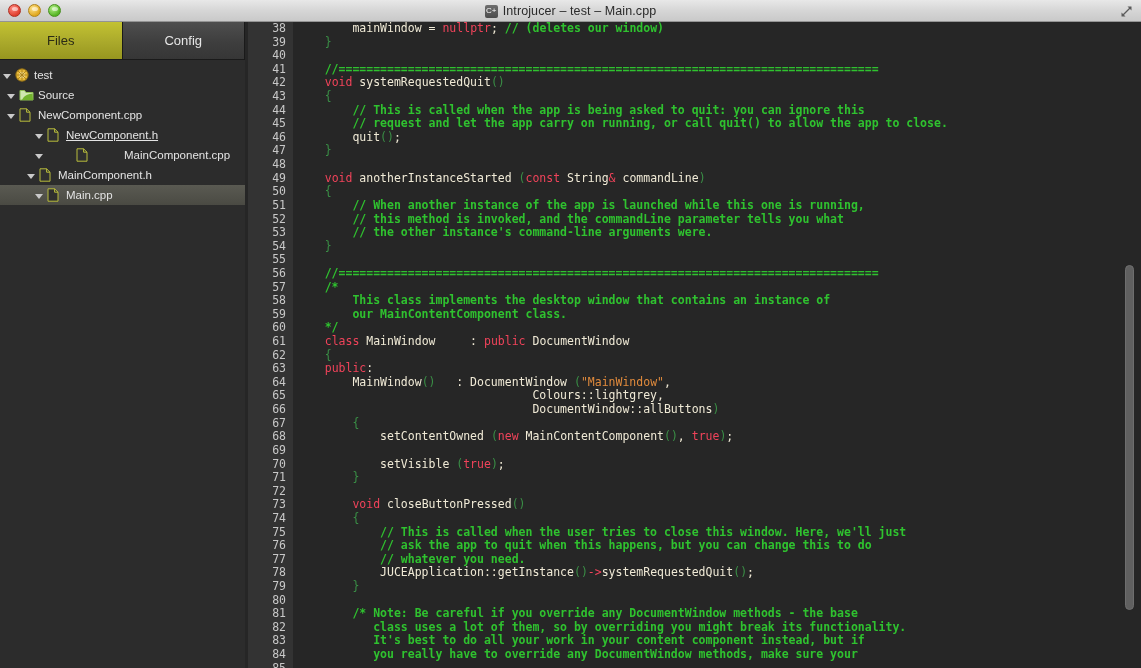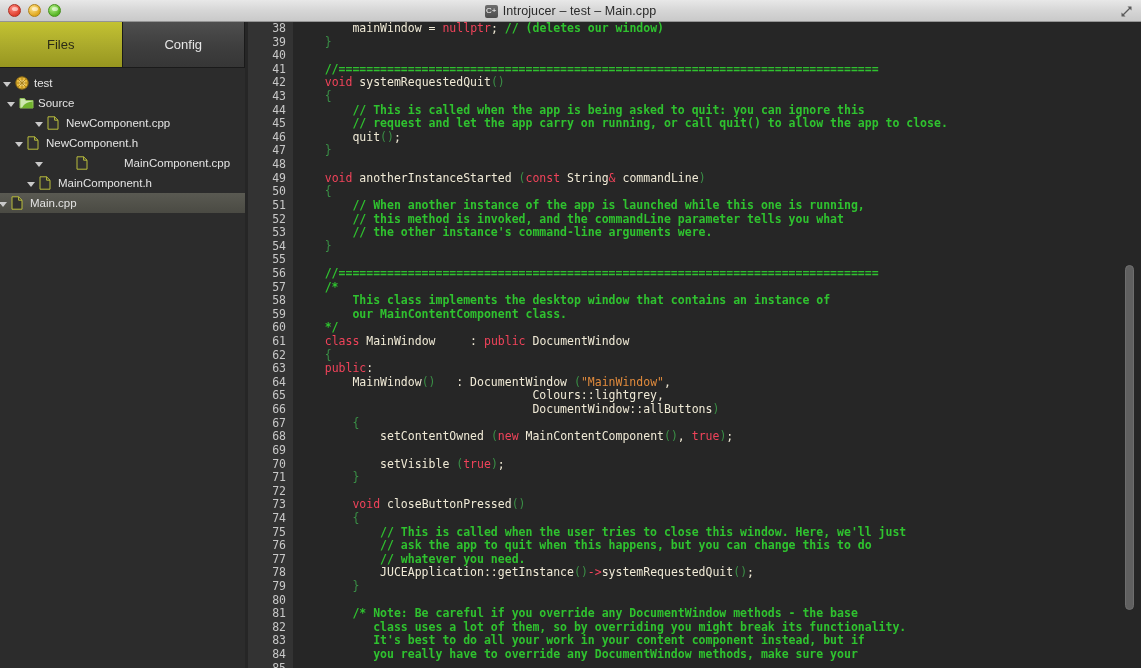--- a/index.html
+++ b/index.html
@@ -39,21 +39,21 @@
   .fullscreen-btn {
     position:absolute; right:6px; top:3px; width:17px; height:16px;
     display:flex; align-items:center; justify-content:center;
   }
 
   
   .sidebar {
     position:absolute; top:22px; left:0; width:245px; height:646px;
     background:#2c2c2c; overflow:hidden;
   }
-  .tabs { display:flex; height:46px; width:245px; }
+  .tabs { display:flex; height:38px; width:245px; }
   .tab {
     flex:1; display:flex; align-items:center; justify-content:center;
     font-size:13px; border-right:1px solid #1a1a1a;
     border-bottom:1px solid #1a1a1a;
   }
   .tab.active {
     background:linear-gradient(to bottom,#c3c232 0%,#aaa92b 55%,#97961f 100%);
     color:#2b2b16;
   }
   .tab.inactive {
@@ -147,31 +147,31 @@
         <div class="row" style="padding-left: 8px;">
           <span class="tri"></span>
           <span class="ico">
             <svg width="15" height="13" viewBox="0 0 15 13">
               <path d="M1 3 L1 12 L14 12 L14 4.5 L7 4.5 L5.5 2.5 L1 2.5 Z" fill="#cfe8b0" stroke="#8fbf55" stroke-width="1"></path>
               <path d="M3 12 C5 8 8 6 13.5 5.5 L14 12 Z" fill="#72b42e"></path>
             </svg>
           </span>
           <span class="lbl">Source</span>
         </div>
-        <div class="row" style="padding-left: 36px;">
+        <div class="row" style=" margin-left: 8px;">
           <span class="tri"></span>
           <span class="ico">
             <svg width="12" height="14" viewBox="0 0 12 14">
               <path d="M1 0.8 L7.6 0.8 L11 4.2 L11 13.2 L1 13.2 Z" fill="#2f2f2f" stroke="#b9bd3c" stroke-width="1"></path>
               <path d="M7.6 0.8 L7.6 4.2 L11 4.2" fill="none" stroke="#b9bd3c" stroke-width="1"></path>
             </svg>
           </span>
           <span class="lbl">NewComponent.cpp</span>
         </div>
-        <div class="row" style="padding-left: 16px;">
+        <div class="row" style="padding-left: 36px; text-decoration: underline;">
           <span class="tri"></span>
           <span class="ico">
             <svg width="12" height="14" viewBox="0 0 12 14">
               <path d="M1 0.8 L7.6 0.8 L11 4.2 L11 13.2 L1 13.2 Z" fill="#2f2f2f" stroke="#b9bd3c" stroke-width="1"></path>
               <path d="M7.6 0.8 L7.6 4.2 L11 4.2" fill="none" stroke="#b9bd3c" stroke-width="1"></path>
             </svg>
           </span>
           <span class="lbl">NewComponent.h</span>
         </div>
         <div class="row" style="padding-left: 36px; gap: 29px;">
@@ -187,21 +187,21 @@
         <div class="row" style="padding-left: 28px;">
           <span class="tri"></span>
           <span class="ico">
             <svg width="12" height="14" viewBox="0 0 12 14">
               <path d="M1 0.8 L7.6 0.8 L11 4.2 L11 13.2 L1 13.2 Z" fill="#2f2f2f" stroke="#b9bd3c" stroke-width="1"></path>
               <path d="M7.6 0.8 L7.6 4.2 L11 4.2" fill="none" stroke="#b9bd3c" stroke-width="1"></path>
             </svg>
           </span>
           <span class="lbl">MainComponent.h</span>
         </div>
-        <div class="row selected" style="">
+        <div class="row selected" style="padding-left: 36px;">
           <span class="tri"></span>
           <span class="ico">
             <svg width="12" height="14" viewBox="0 0 12 14">
               <path d="M1 0.8 L7.6 0.8 L11 4.2 L11 13.2 L1 13.2 Z" fill="#2f2f2f" stroke="#b9bd3c" stroke-width="1"></path>
               <path d="M7.6 0.8 L7.6 4.2 L11 4.2" fill="none" stroke="#b9bd3c" stroke-width="1"></path>
             </svg>
           </span>
           <span class="lbl">Main.cpp</span>
         </div>
       </div>

